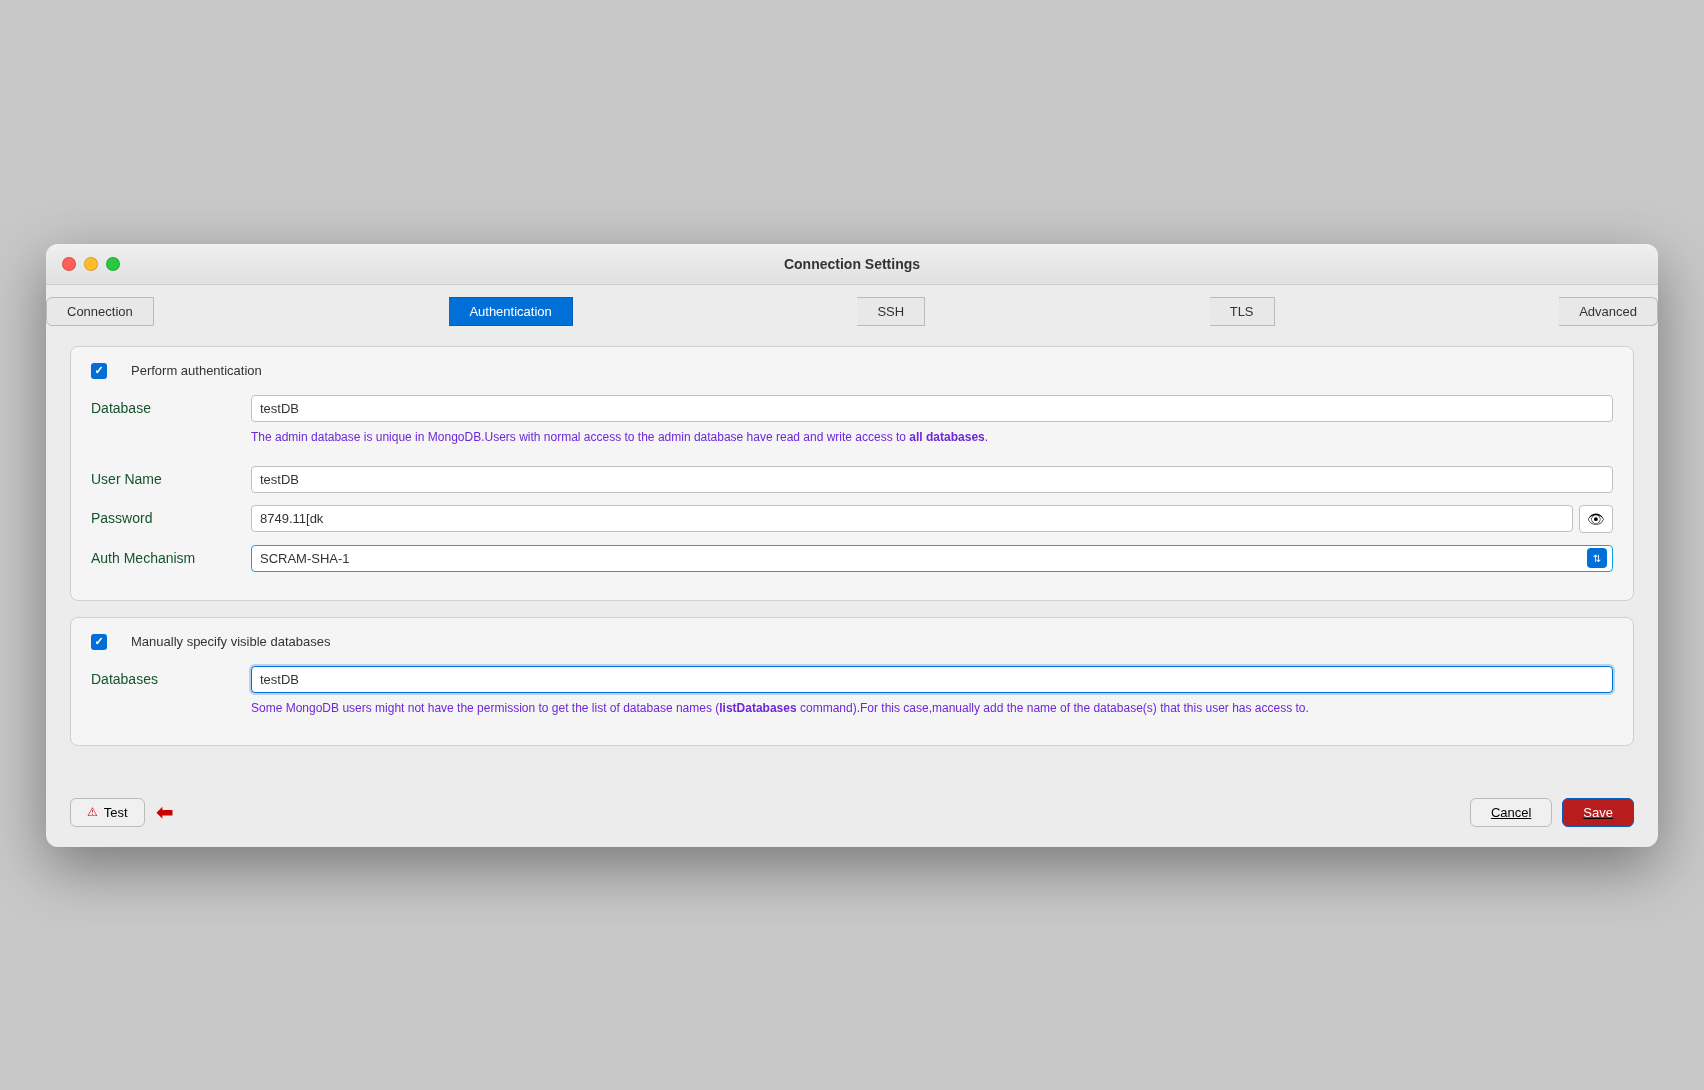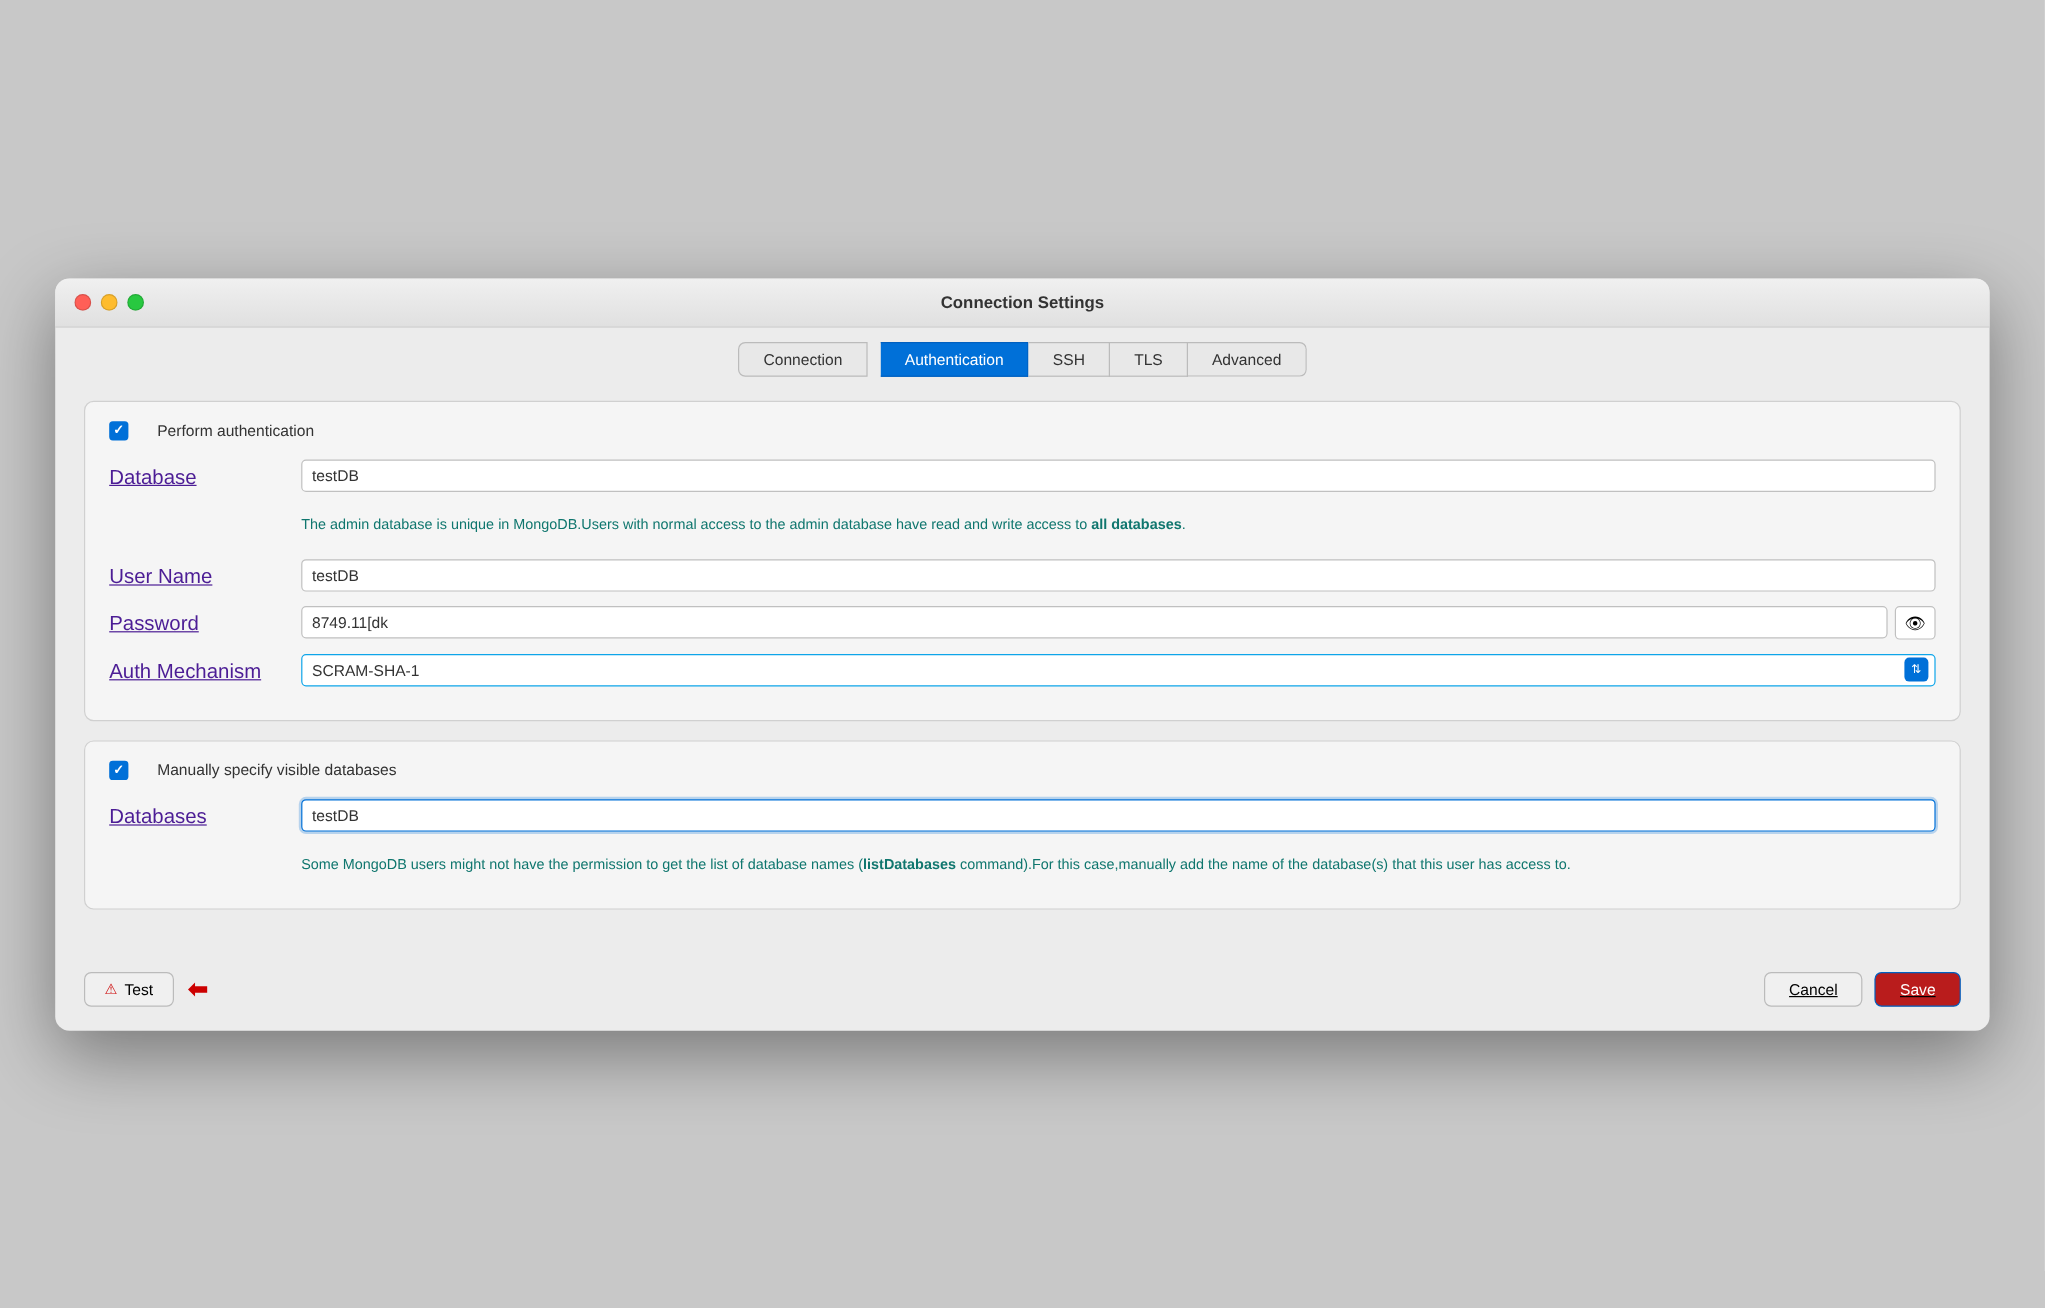--- a/index.html
+++ b/index.html
@@ -51,21 +51,21 @@
     .traffic-light.maximize { background: #28c840; }
 
     .window-title {
       font-size: 14px;
       font-weight: 600;
       color: #333;
     }
 
     .tab-bar {
       display: flex;
-      justify-content: center;
+      justify-content: space-between;
       padding: 12px 0 0;
       gap: 0;
     }
 
     .tab {
       padding: 6px 20px;
       font-size: 13px;
       cursor: pointer;
       border: 1px solid #bbb;
       background: #e8e8e8;
@@ -132,24 +132,23 @@
 
     .form-row {
       display: flex;
       align-items: flex-start;
       margin-bottom: 12px;
     }
 
     .form-label {
       width: 160px;
       padding-top: 5px;
-      color: #4c1d95;
-      font-size: 17px;
+      color: #14532d;
+      font-size: 14px;
       flex-shrink: 0;
-      text-decoration: underline;
     }
 
     .form-control-wrap {
       flex: 1;
     }
 
     .form-input {
       width: 100%;
       padding: 5px 8px;
       border: 1px solid #c0c0c0;
@@ -159,23 +158,23 @@
       color: #333;
       outline: none;
     }
 
     .form-input.focused {
       border-color: #0070d8;
       box-shadow: 0 0 0 2px rgba(0,112,216,0.25);
     }
 
     .help-text {
-      margin-top: 18px;
+      margin-top: 6px;
       font-size: 12px;
-      color: #0f766e;
+      color: #6d28d9;
       line-height: 1.5;
     }
 
     .help-text strong {
       font-weight: 700;
     }
 
     .password-wrap {
       display: flex;
       align-items: center;

